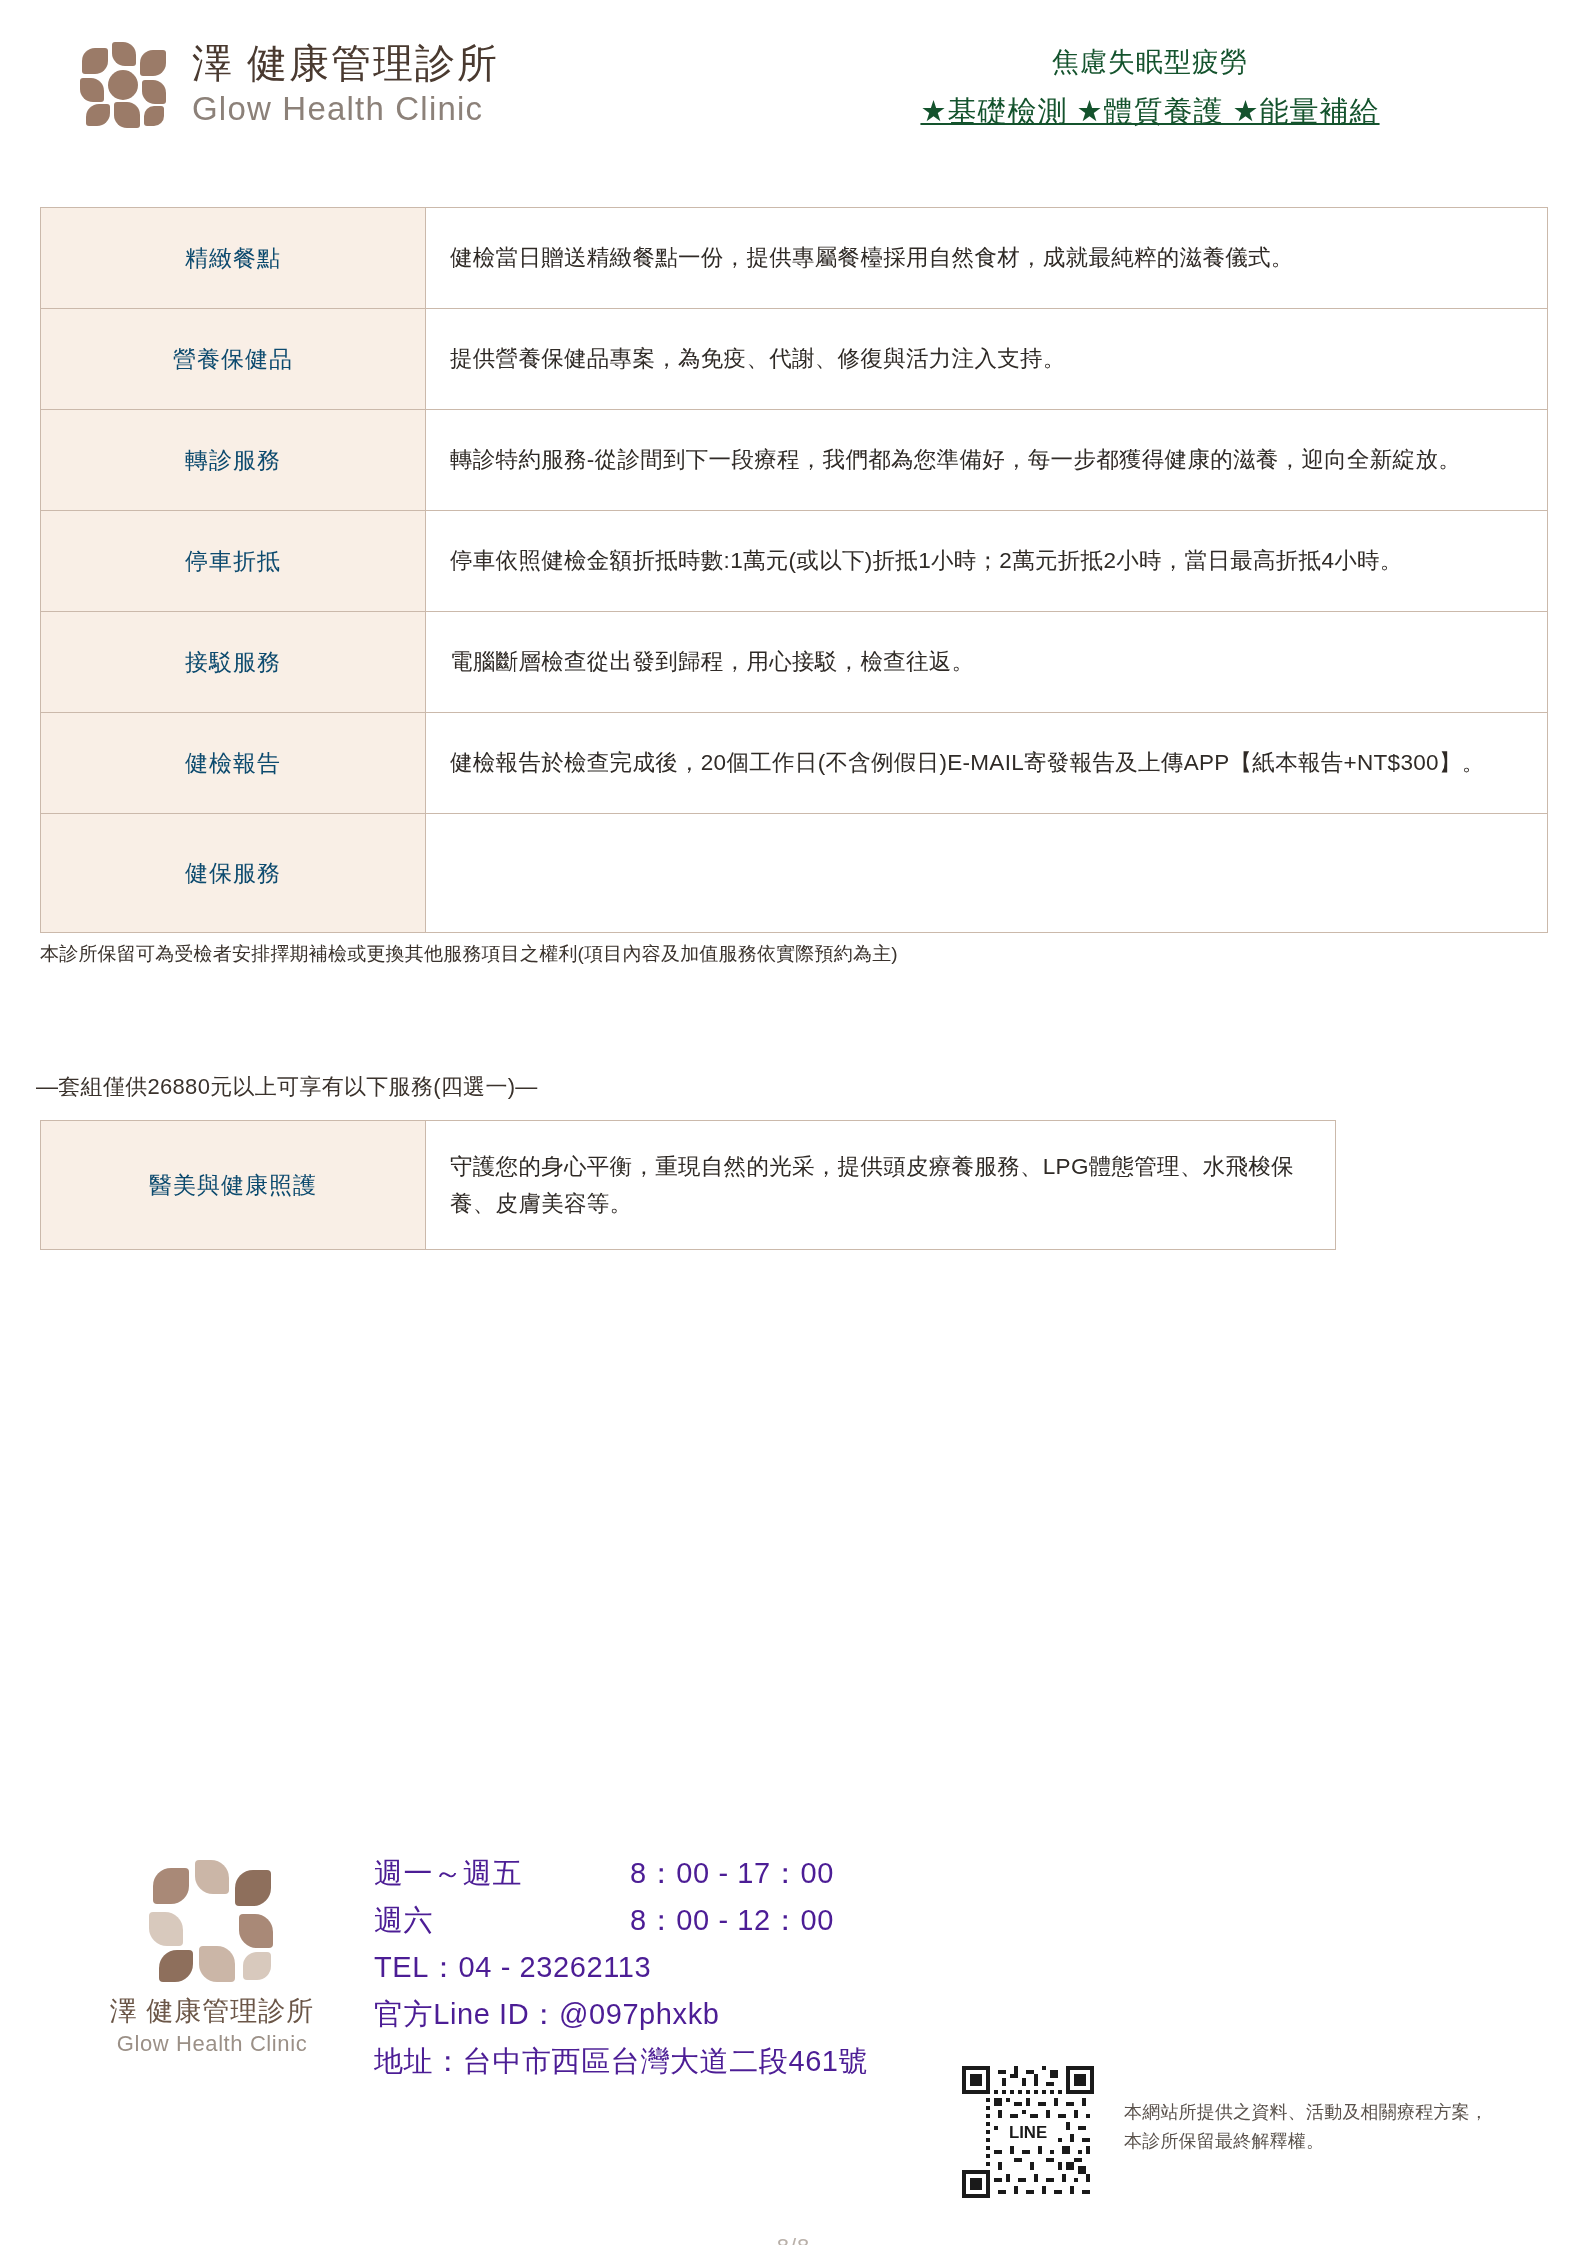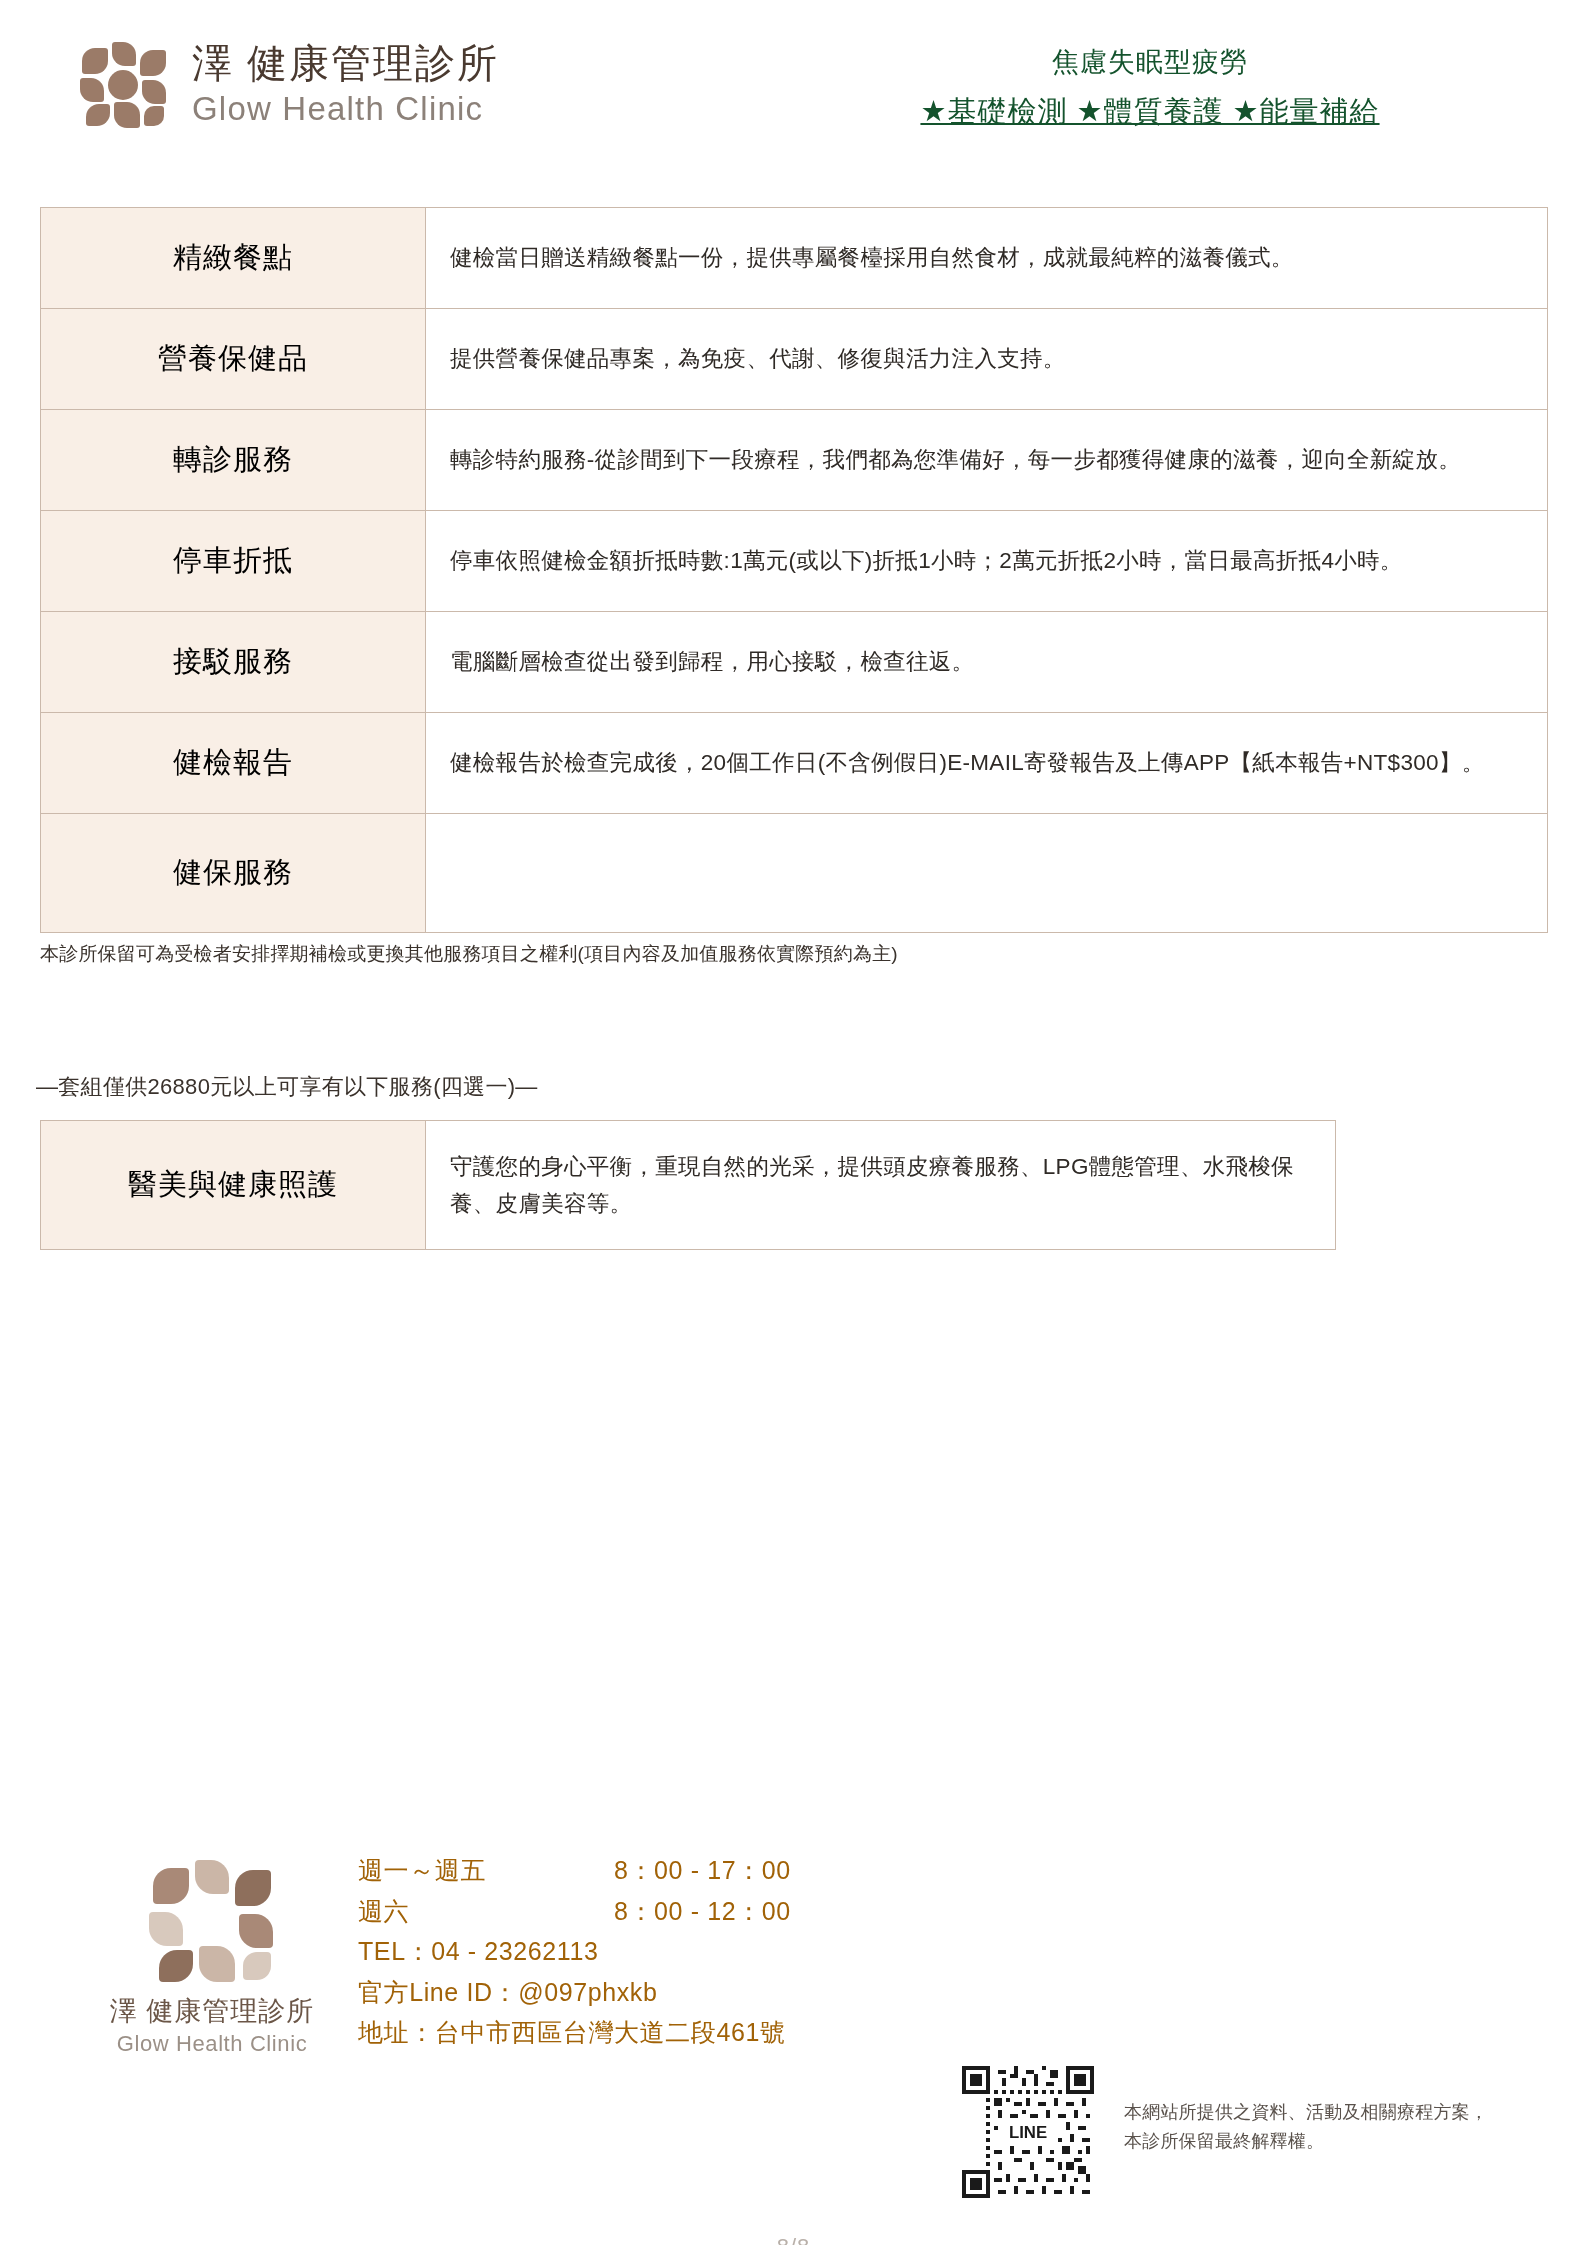--- a/index.html
+++ b/index.html
@@ -101,22 +101,22 @@
   }
   .row:last-child { border-bottom: none; }
   .cell-label {
     width: 385px;
     box-sizing: border-box;
     background: #f9efe6;
     display: flex;
     align-items: center;
     justify-content: center;
     text-align: center;
-    font-size: 29px;
-    color: #000000;
+    font-size: 23px;
+    color: #0c4a6e;
     letter-spacing: 1px;
     border-right: 1px solid #cbb9ab;
     padding: 10px 12px;
   }
   .cell-desc {
     flex: 1;
     box-sizing: border-box;
     background: #ffffff;
     display: flex;
     align-items: center;
@@ -196,24 +196,24 @@
   }
   .footer-brand-en {
     font-size: 22px;
     color: #9b9087;
     letter-spacing: 0.6px;
     line-height: 1.35;
   }
 
   .footer-info {
     position: absolute;
-    left: 358px;
+    left: 374px;
     top: 20px;
-    font-size: 25px;
-    color: #a16207;
+    font-size: 29px;
+    color: #4c1d95;
     line-height: 1.62;
     letter-spacing: 0.6px;
   }
   .footer-info .hoursline {
     display: flex;
   }
   .footer-info .hoursline .lbl { width: 210px; }
   .footer-info .hoursline .val { white-space: pre; margin-left: 46px; }
 
   .qr {

